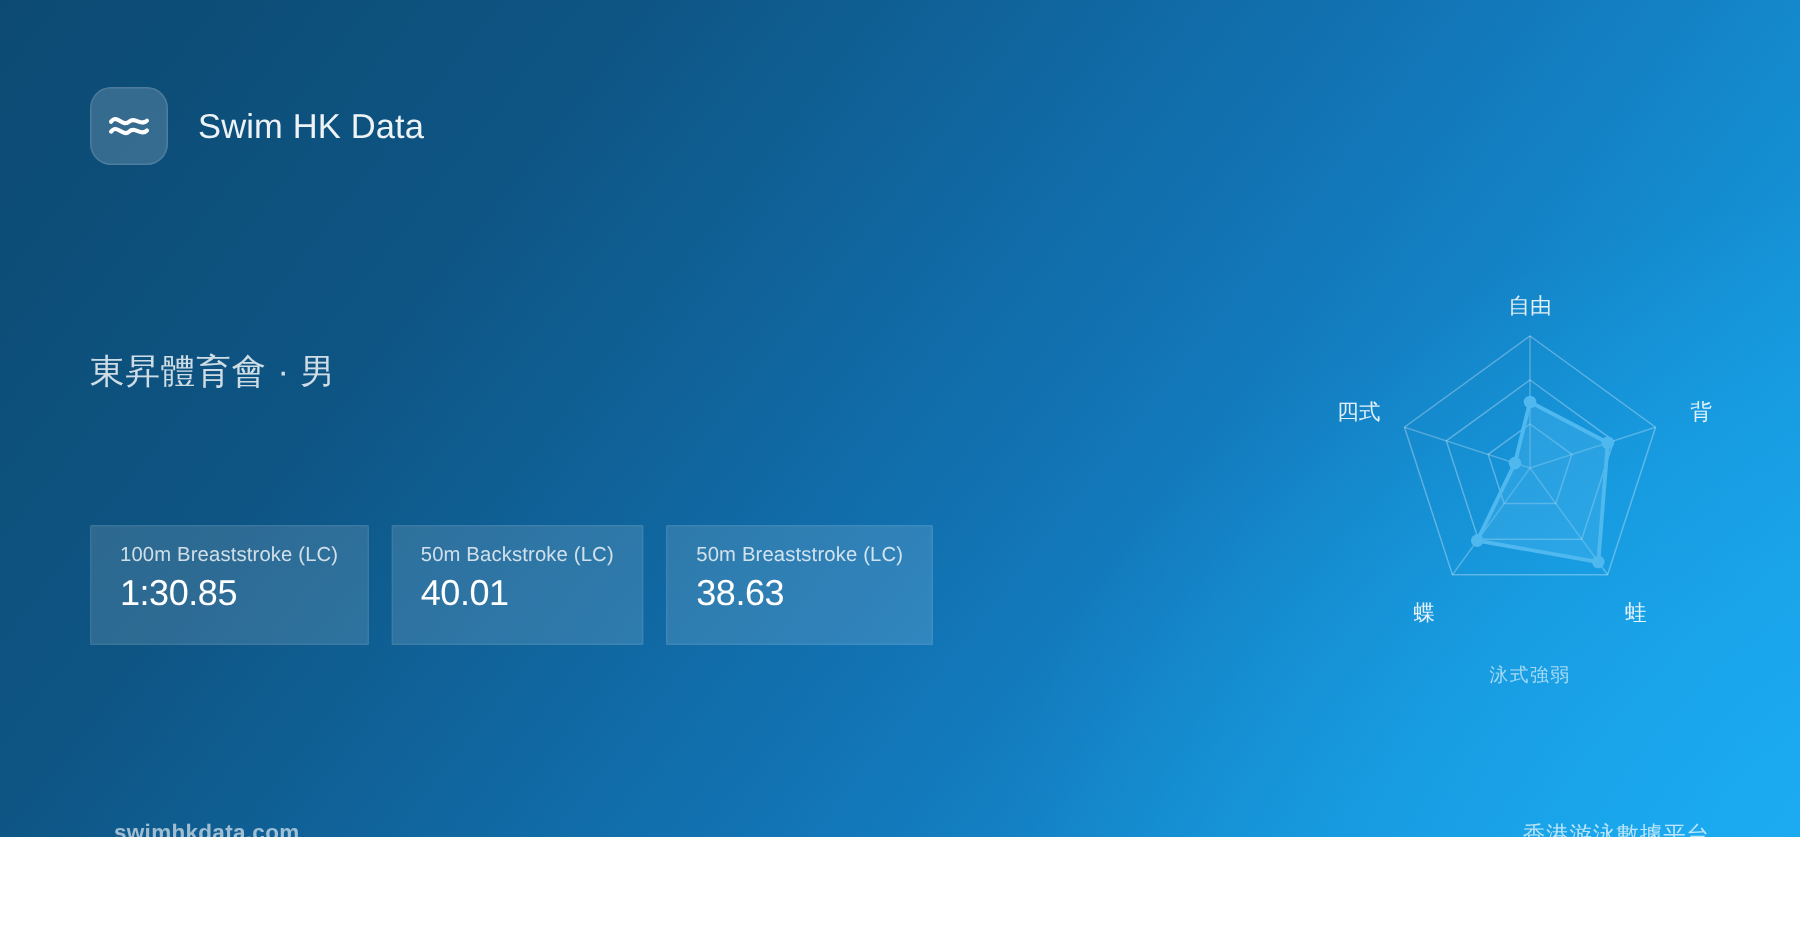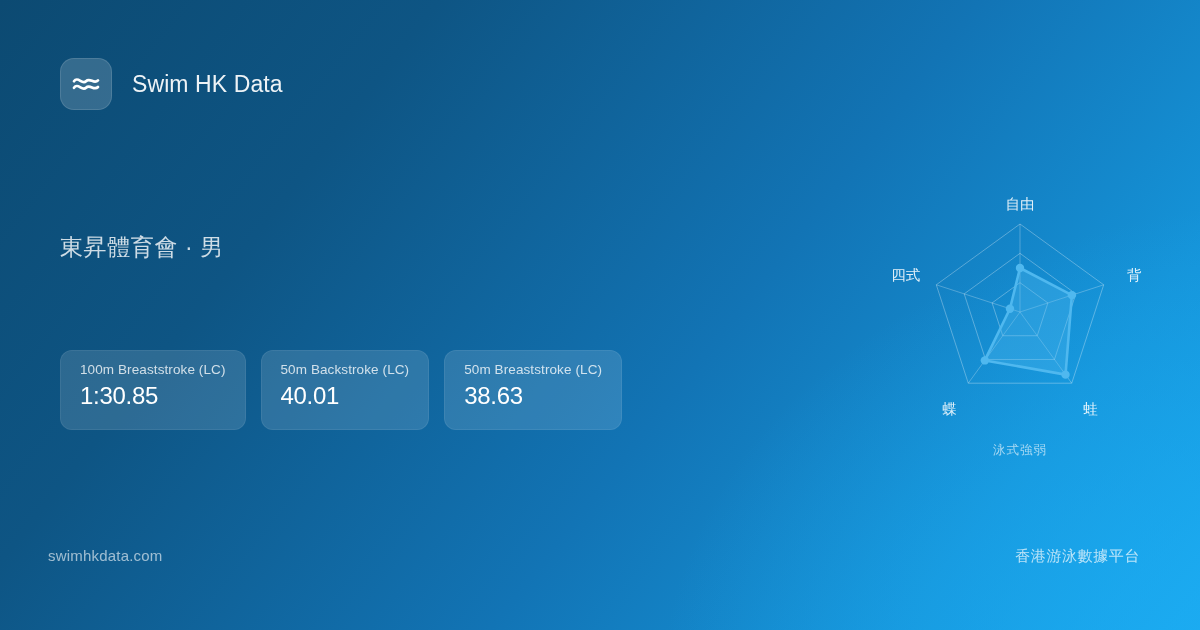--- a/index.html
+++ b/index.html
@@ -1,21 +1,21 @@
 <!DOCTYPE html>
 <html><head>
 <meta charset="utf-8">
 <style>
   * { margin:0; padding:0; box-sizing:border-box; }
   html, body {
     width:1200px; height:630px; overflow:hidden;
     font-family:"Liberation Sans","DejaVu Sans",sans-serif;
   }
   #card {
-    position:relative; width:1200px; height:630px;
+    position:relative; width:1200px; height:558px;
     background:
       radial-gradient(ellipse 1100px 780px at 112% 108%, rgba(30,175,245,0.88) 0%, rgba(30,175,245,0.0) 62%),
       linear-gradient(128deg, #0c4a72 0%, #0e5584 26%, #1274b5 58%, #1593d8 82%, #16a3e9 100%);
   }
   
   #brand {
     position:absolute; left:60px; top:58px;
     display:flex; align-items:center; gap:20px;
   }
   #logo-tile {
@@ -38,21 +38,21 @@
   #athlete-meta {
     margin-top:14px; font-size:23px; font-weight:400;
     color:rgba(255,255,255,0.80); letter-spacing:0.6px;
   }
   
   #stats {
     position:absolute; left:60px; top:350px;
     display:flex; gap:15px; align-items:flex-start;
   }
   .stat-card {
-    height:80px; border-radius:12px; padding:11px 19px 0 19px;
+    height:80px; border-radius:1px; padding:11px 19px 0 19px;
     background:rgba(255,255,255,0.13);
     border:1px solid rgba(255,255,255,0.07);
   }
   .stat-label {
     font-size:13.5px; font-weight:400; white-space:nowrap;
     color:rgba(255,255,255,0.78); letter-spacing:0.1px;
   }
   .stat-value {
     margin-top:5px; font-size:24px; font-weight:400; color:#ffffff;
     letter-spacing:-0.3px; white-space:nowrap;
@@ -65,22 +65,22 @@
   .radar-axis-label {
     position:absolute; font-size:14.5px; color:rgba(255,255,255,0.88);
     white-space:nowrap;
   }
   #radar-caption {
     position:absolute; left:0; right:0; top:292px; text-align:center;
     font-size:12.5px; color:rgba(255,255,255,0.62); letter-spacing:1px;
   }
   
   #footer-left {
-    position:absolute; left:48px; top:547px;
-    font-size:15px; color:rgba(255,255,255,0.60); letter-spacing:0.2px;
+    position:absolute; left:76px; top:547px;
+    font-size:15px; color:rgba(255,255,255,0.60); letter-spacing:0.2px;font-weight:bold;
   }
   #footer-right {
     position:absolute; right:60px; top:547px;
     font-size:15px; color:rgba(255,255,255,0.70); letter-spacing:0.6px;
   }
 </style>
 </head>
 <body>
 
 <div id="card">

